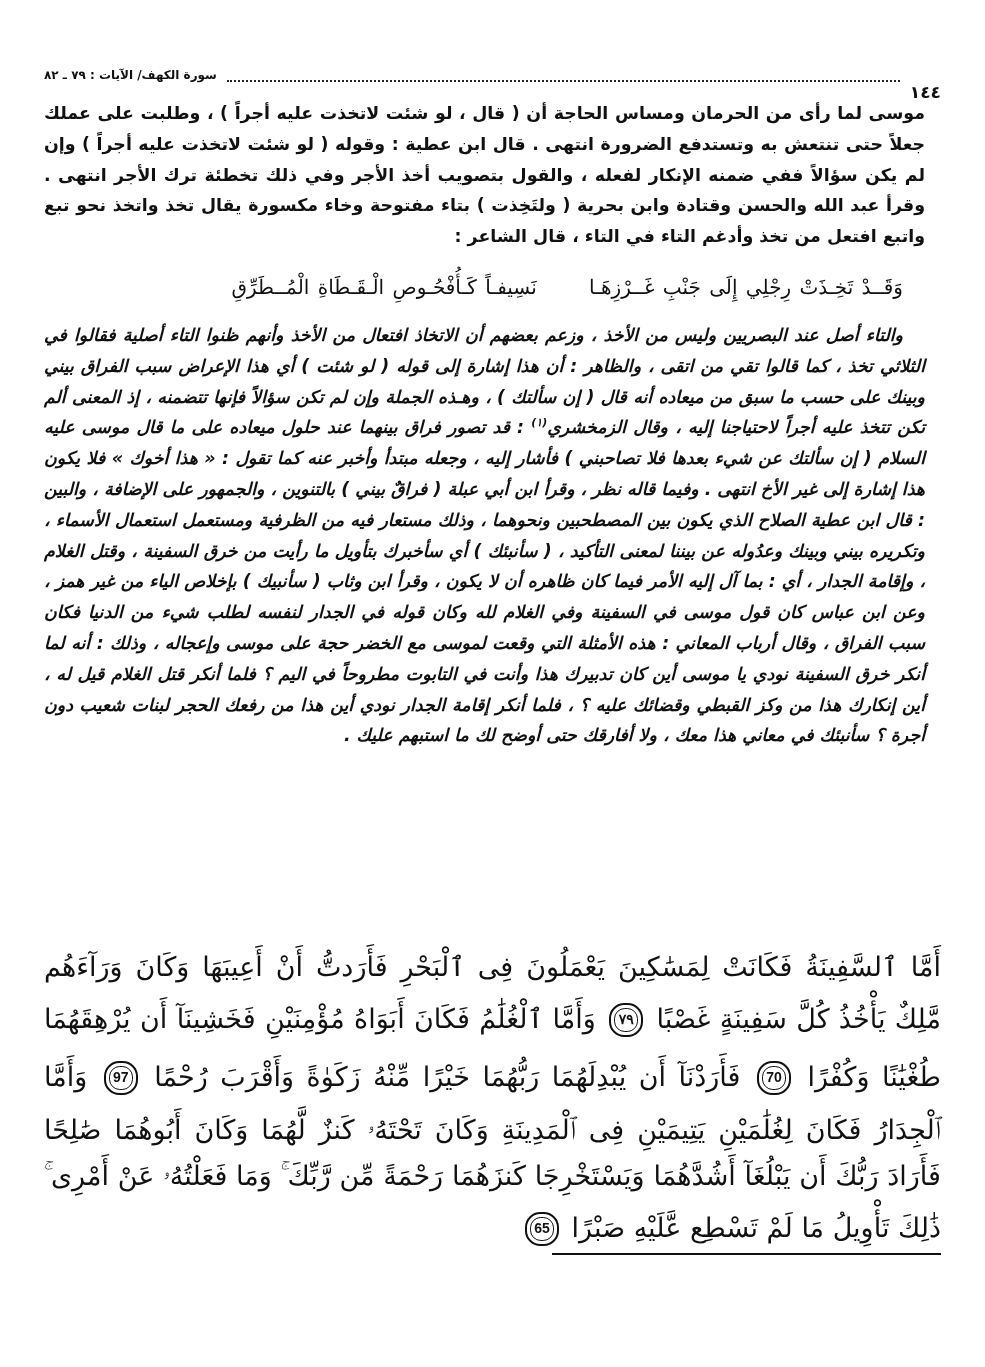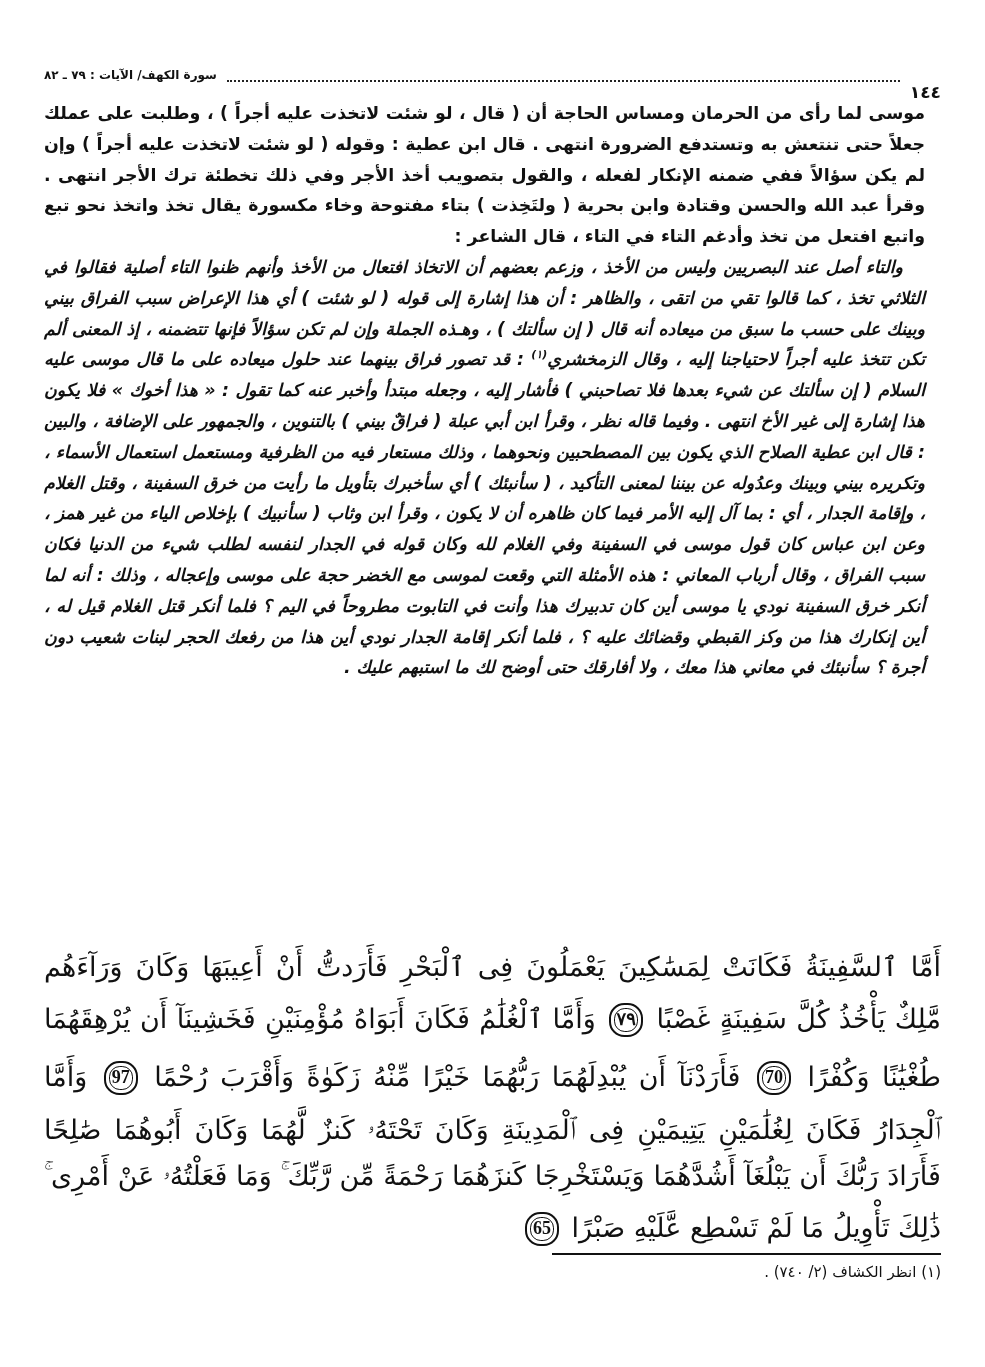--- a/index.html
+++ b/index.html
@@ -98,24 +98,24 @@
     }
     .ayah-marker {
       display: inline-flex;
       align-items: center;
       justify-content: center;
       min-width: 30px;
       height: 30px;
       margin: 12px 4px;
       border: 2px solid #111;
       border-radius: 45%;
-      font-size: 18px;
+      font-size: 14px;
       font-weight: bold;
       vertical-align: middle;
-      font-family: Liberation Serif, serif;
+      font-family: Liberation Sans, sans-serif;
       position: relative;
     }
     .ayah-marker::before {
       content: "";
       position: absolute;
       inset: 3px;
       border: 1px solid #111;
       border-radius: 45%;
     }
     .footnote-rule {
@@ -142,33 +142,34 @@
 
   <div class="running-header">
     <span class="page-number">١٤٤</span>
     <span class="dots"></span>
     <span class="surah-info">سورة الكهف/ الآيات : ٧٩ ـ ٨٢</span>
   </div>
 
   <div class="body-text">
     <p>موسى لما رأى من الحرمان ومساس الحاجة أن ( قال ، لو شئت لاتخذت عليه أجراً ) ، وطلبت على عملك جعلاً حتى تنتعش به وتستدفع الضرورة انتهى . قال ابن عطية : وقوله ( لو شئت لاتخذت عليه أجراً ) وإن لم يكن سؤالاً ففي ضمنه الإنكار لفعله ، والقول بتصويب أخذ الأجر وفي ذلك تخطئة ترك الأجر انتهى . وقرأ عبد الله والحسن وقتادة وابن بحرية ( ولتَخِذت ) بتاء مفتوحة وخاء مكسورة يقال تخذ واتخذ نحو تبع واتبع افتعل من تخذ وأدغم التاء في التاء ، قال الشاعر :</p>
 
+    <p class="verse-line">
+      <span class="hemistich">وَقَــدْ تَخِـذَتْ رِجْلِي إِلَى جَنْبِ غَــرْزِهَـا</span>
+      <span class="hemistich">نَسِيفـاً كَـأُفْحُـوصِ الْـقَـطَاةِ الْمُــطَرِّقِ</span>
+    </p>
 
     <p class="para-indent"><span>والتاء أصل عند البصريين وليس من الأخذ ، وزعم بعضهم أن الاتخاذ افتعال من الأخذ وأنهم ظنوا التاء أصلية فقالوا في الثلاثي تخذ ، كما قالوا تقي من اتقى ، والظاهر : أن هذا إشارة إلى قوله ( لو شئت ) أي هذا الإعراض سبب الفراق بيني وبينك على حسب ما سبق من ميعاده أنه قال ( إن سألتك ) ، وهـذه الجملة وإن لم تكن سؤالاً فإنها تتضمنه ، إذ المعنى ألم تكن تتخذ عليه أجراً لاحتياجنا إليه ، وقال الزمخشري</span><sup class="fn-ref">(١)</sup><span> : قد تصور فراق بينهما عند حلول ميعاده على ما قال موسى عليه السلام ( إن سألتك عن شيء بعدها فلا تصاحبني ) فأشار إليه ، وجعله مبتدأ وأخبر عنه كما تقول : « هذا أخوك » فلا يكون هذا إشارة إلى غير الأخ انتهى . وفيما قاله نظر ، وقرأ ابن أبي عبلة ( فراقٌ بيني ) بالتنوين ، والجمهور على الإضافة ، والبين : قال ابن عطية الصلاح الذي يكون بين المصطحبين ونحوهما ، وذلك مستعار فيه من الظرفية ومستعمل استعمال الأسماء ، وتكريره بيني وبينك وعدُوله عن بيننا لمعنى التأكيد ، ( سأنبئك ) أي سأخبرك بتأويل ما رأيت من خرق السفينة ، وقتل الغلام ، وإقامة الجدار ، أي : بما آل إليه الأمر فيما كان ظاهره أن لا يكون ، وقرأ ابن وثاب ( سأنبيك ) بإخلاص الياء من غير همز ، وعن ابن عباس كان قول موسى في السفينة وفي الغلام لله وكان قوله في الجدار لنفسه لطلب شيء من الدنيا فكان سبب الفراق ، وقال أرباب المعاني : هذه الأمثلة التي وقعت لموسى مع الخضر حجة على موسى وإعجاله ، وذلك : أنه لما أنكر خرق السفينة نودي يا موسى أين كان تدبيرك هذا وأنت في التابوت مطروحاً في اليم ؟ فلما أنكر قتل الغلام قيل له ، أين إنكارك هذا من وكز القبطي وقضائك عليه ؟ ، فلما أنكر إقامة الجدار نودي أين هذا من رفعك الحجر لبنات شعيب دون أجرة ؟ سأنبئك في معاني هذا معك ، ولا أفارقك حتى أوضح لك ما استبهم عليك .</span></p>
   </div>
 
   <div class="quran-block">
     <span>أَمَّا ٱلسَّفِينَةُ فَكَانَتْ لِمَسَٰكِينَ يَعْمَلُونَ فِى ٱلْبَحْرِ فَأَرَدتُّ أَنْ أَعِيبَهَا وَكَانَ وَرَآءَهُم مَّلِكٌ يَأْخُذُ كُلَّ سَفِينَةٍ غَصْبًا</span>
     <span class="ayah-marker">٧٩</span>
     <span>وَأَمَّا ٱلْغُلَٰمُ فَكَانَ أَبَوَاهُ مُؤْمِنَيْنِ فَخَشِينَآ أَن يُرْهِقَهُمَا طُغْيَٰنًا وَكُفْرًا</span>
     <span class="ayah-marker">70</span>
     <span>فَأَرَدْنَآ أَن يُبْدِلَهُمَا رَبُّهُمَا خَيْرًا مِّنْهُ زَكَوٰةً وَأَقْرَبَ رُحْمًا</span>
     <span class="ayah-marker">97</span>
     <span>وَأَمَّا ٱلْجِدَارُ فَكَانَ لِغُلَٰمَيْنِ يَتِيمَيْنِ فِى ٱلْمَدِينَةِ وَكَانَ تَحْتَهُۥ كَنزٌ لَّهُمَا وَكَانَ أَبُوهُمَا صَٰلِحًا فَأَرَادَ رَبُّكَ أَن يَبْلُغَآ أَشُدَّهُمَا وَيَسْتَخْرِجَا كَنزَهُمَا رَحْمَةً مِّن رَّبِّكَ ۚ وَمَا فَعَلْتُهُۥ عَنْ أَمْرِى ۚ ذَٰلِكَ تَأْوِيلُ مَا لَمْ تَسْطِع عَّلَيْهِ صَبْرًا</span>
     <span class="ayah-marker">65</span>
   </div>
 
   <div class="footnote-rule"></div>
-  <div class="footnotes">
-    <div>(١) انظر الكشاف (٢/ ٧٤٠) .</div>
-  </div>
 
 </div>
 
 </body></html>

